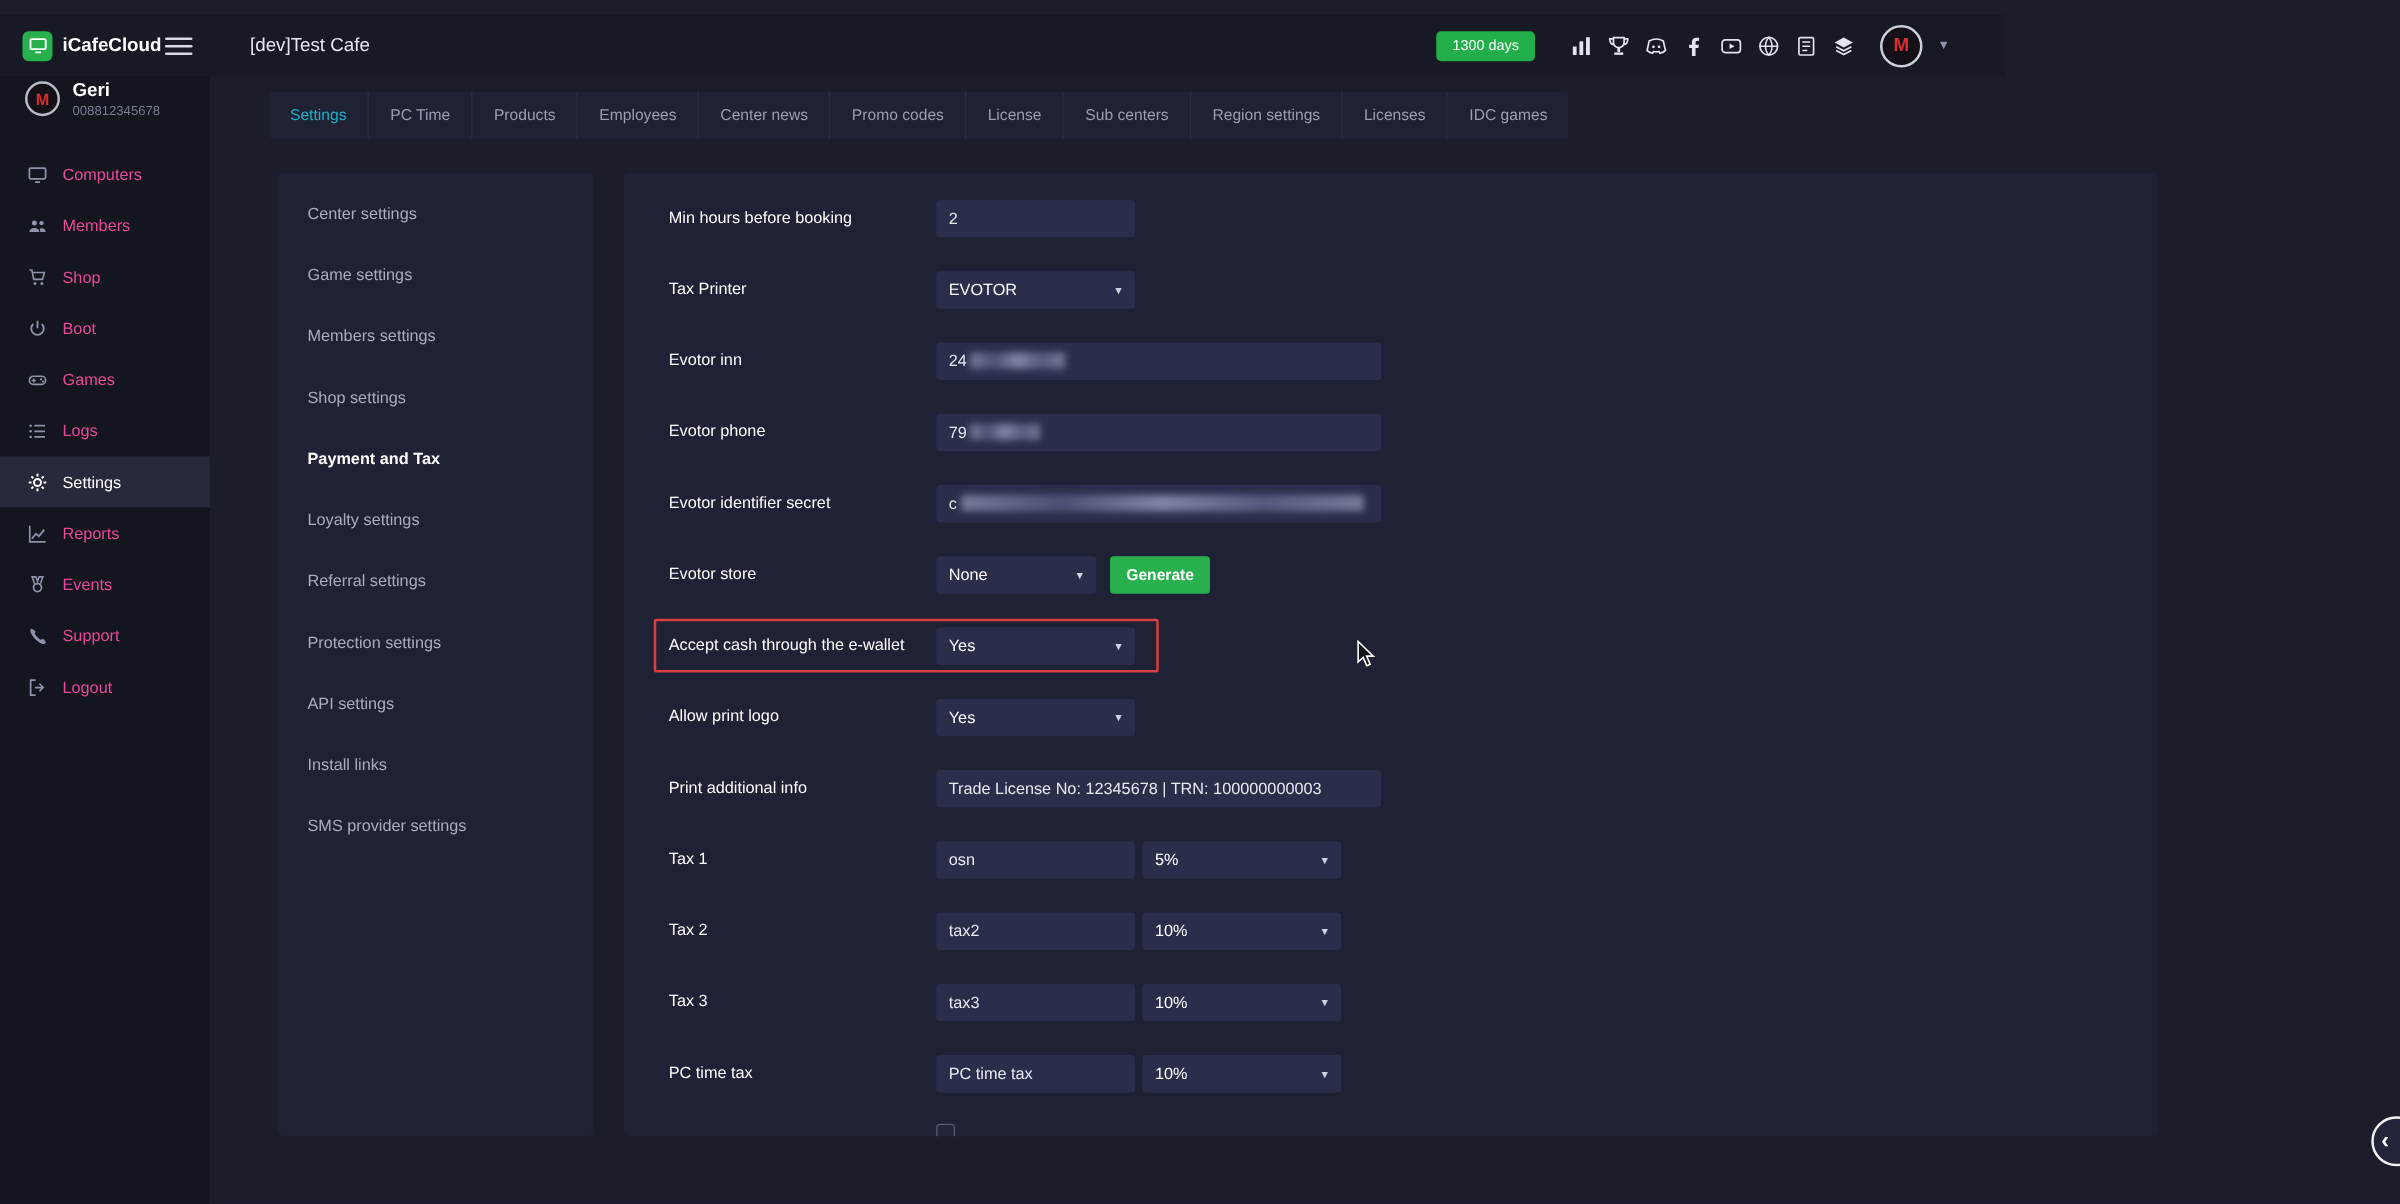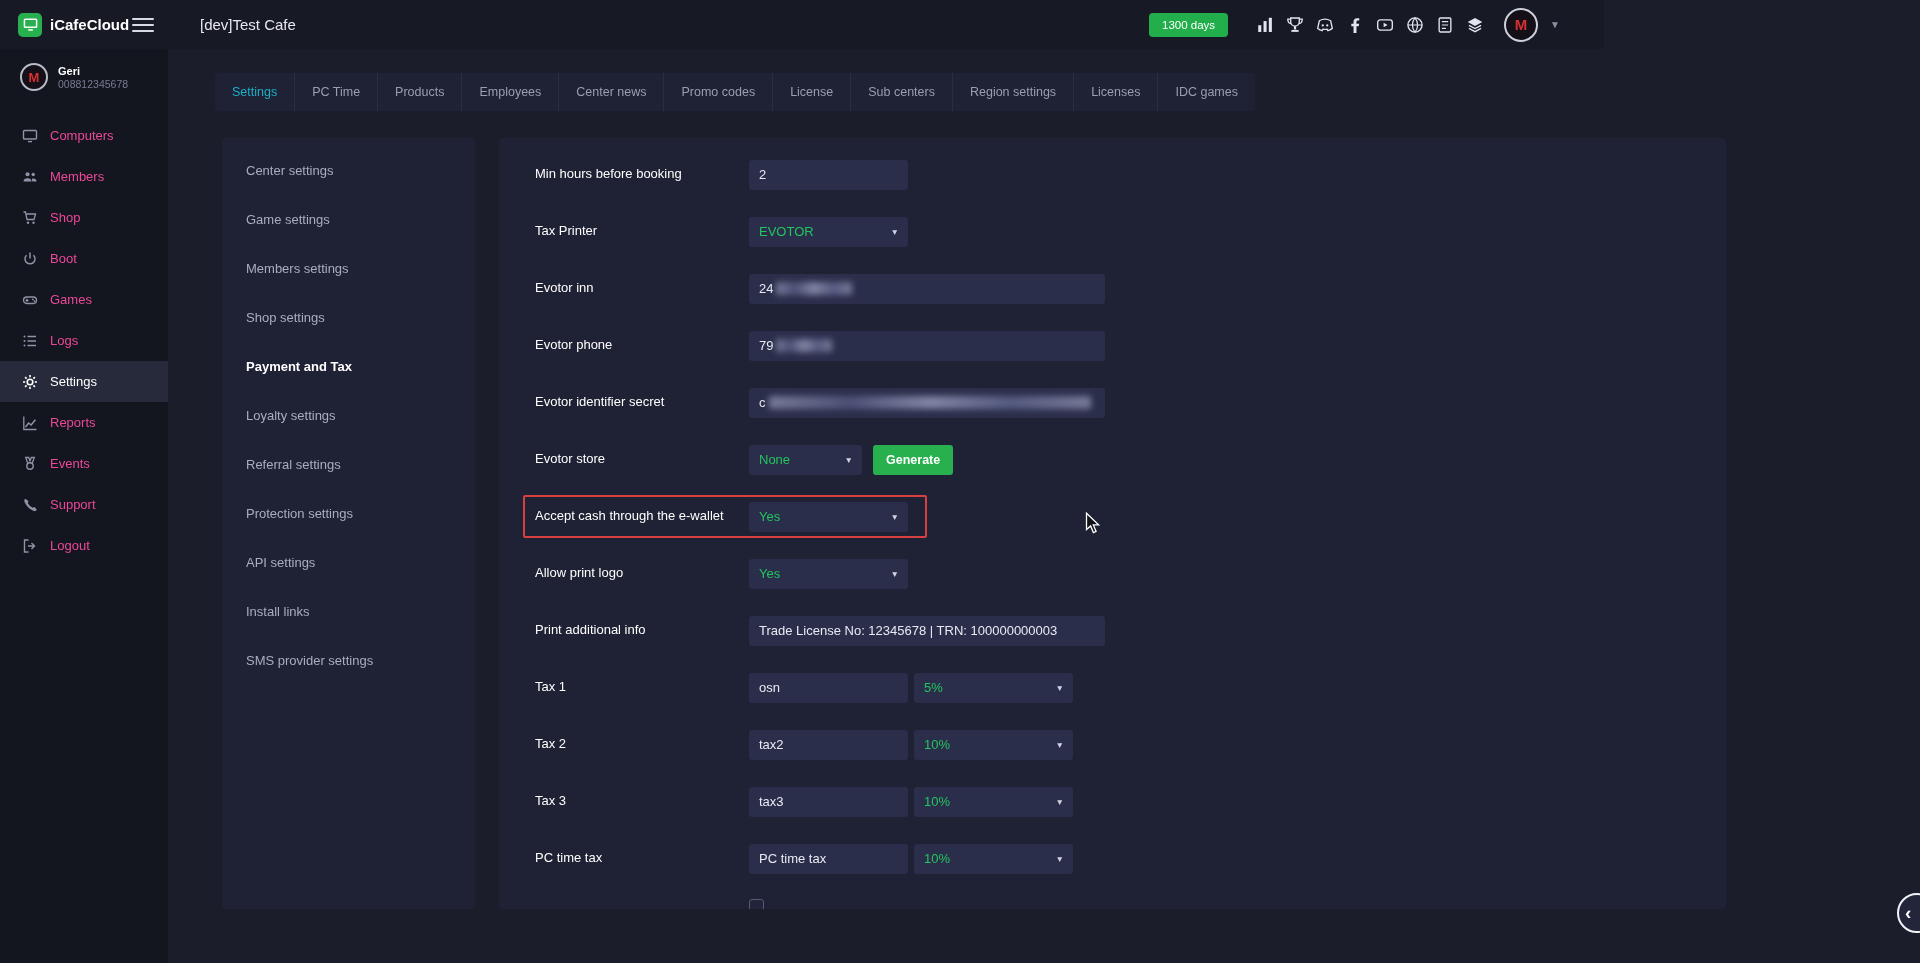--- a/index.html
+++ b/index.html
@@ -1,39 +1,39 @@
 <!DOCTYPE html>
 <html><head>
 <meta charset="utf-8">
 <style>
   *{box-sizing:border-box;margin:0;padding:0}
   html,body{width:1920px;height:963px}
   body{overflow:hidden;background:#1b1d2b;font-family:"Liberation Sans",sans-serif;color:#c3c6d4;position:relative}
 
   
-  .topbar{position:absolute;top:0;left:0;width:1604px;height:49px;background:#171924;display:flex;align-items:center;z-index:5}
+  .topbar{position:absolute;top:12px;left:0;width:1604px;height:49px;background:#171924;display:flex;align-items:center;z-index:5}
   .brand{display:flex;align-items:center;gap:8px;width:132px;padding-left:18px}
   .brand-logo{width:24px;height:24px;border-radius:5px;background:#27b04d;display:flex;align-items:center;justify-content:center;color:#fff;flex:none}
   .brand-logo svg{width:15px;height:15px;fill:currentColor}
   .brand-name{font-size:15px;font-weight:bold;color:#fff;white-space:nowrap}
   .hamburger{width:22px;height:18px;display:flex;flex-direction:column;justify-content:space-between;padding:2px 0;cursor:pointer}
   .hamburger i{display:block;height:2px;background:#d8dae4;border-radius:1px}
   .win-title{margin-left:46px;font-size:15px;color:#e8e9f0}
   .tb-right{margin-left:auto;display:flex;align-items:center;padding-right:44px;gap:12px}
   .days-badge{background:#22ae4b;color:#fff;font-size:11.5px;font-weight:normal;border-radius:4px;padding:6px 13px;margin-right:16px;cursor:pointer;white-space:nowrap}
   .tb-icon{width:18px;height:18px;color:#e3e5ee;cursor:pointer;flex:none}
   .tb-icon svg{width:18px;height:18px;fill:currentColor}
   .avatar{width:34px;height:34px;border-radius:50%;border:2px solid #ccd0dc;background:#150f17;display:flex;align-items:center;justify-content:center;font-weight:bold;color:#d63031;font-size:15px;margin-left:8px;cursor:pointer;flex:none}
   .tb-chev{color:#8c90a4;font-size:10px;cursor:pointer}
 
   
   .sidebar{position:absolute;top:49px;left:0;width:168px;height:914px;background:#13151f}
   .user{display:flex;align-items:center;gap:10px;padding:14px 0 10px 20px}
   .uavatar{width:28px;height:28px;border-radius:50%;border:2px solid #b8bcc9;background:#150f17;display:flex;align-items:center;justify-content:center;font-weight:bold;color:#d63031;font-size:13px;flex:none}
-  .uname{font-size:11px;color:#fff;font-weight:bold;line-height:1.35}
+  .uname{font-size:15px;color:#fff;font-weight:bold;line-height:1.35}
   .uid{font-size:10.5px;color:#787c92}
   .side-nav{margin-top:14px}
   .side-item{height:41px;display:flex;align-items:center;gap:12px;padding-left:22px;cursor:pointer;color:#ec4899;font-size:13px}
   .side-item .icn{color:#8f93a8}
   .side-item.active{background:#262a3a;color:#fff}
   .side-item.active .icn{color:#fff}
   .icn{width:16px;height:16px;display:inline-flex;flex:none}
   .icn svg{width:16px;height:16px;fill:currentColor}
 
   
@@ -46,27 +46,27 @@
   .card{background:#1f2134;border-radius:4px}
   .settings-nav{width:253px;height:771px;padding-top:8px}
   .snav-item{height:49px;display:flex;align-items:center;padding-left:24px;font-size:13px;color:#aaadbf;cursor:pointer}
   .snav-item.active{color:#fff;font-weight:bold}
   .form-card{width:1227px;height:771px;padding-top:8px;position:relative;overflow:hidden}
   .frow{height:57px;display:flex;align-items:center;padding-left:36px;position:relative}
   .flabel{width:214px;font-size:13px;color:#ffffff;padding-right:12px;line-height:1.3}
   .fcontrols{display:flex;align-items:center;gap:6px}
   .finput{background:#2b2e4b;border:none;border-radius:3px;height:30px;color:#e8eaf3;font-size:13px;padding:0 10px;font-family:inherit}
   input.finput{outline:none}
-  .w-short{width:159px}.w-long{width:356px}.w-xshort{width:113px}
+  .w-short{width:159px}.w-long{width:356px}.w-xshort{width:128px}
   .finput.masked{display:flex;align-items:center;gap:3px}
   .mprefix{font-size:13px;color:#e8eaf3}
   .blob{height:13px;border-radius:2px;background:linear-gradient(90deg,#7e83a0,#50547a 25%,#8a8fae 50%,#5a5f86 75%,#7e83a0);filter:blur(3px);opacity:.9}
   .blob-s{width:56px}.blob-m{width:76px}.blob-l{width:322px}
   .fselect{background:#2b2e4b;border-radius:3px;height:30px;display:flex;align-items:center;justify-content:space-between;padding:0 9px 0 10px;cursor:pointer}
-  .selval{font-size:13px;color:#22c55e;white-space:nowrap}
+  .selval{font-size:13px;color:#ffffff;white-space:nowrap}
   .chev{font-size:8.5px;color:#d0d3e2;margin-left:8px}
   .gbtn{background:#27b04d;border:none;color:#fff;font-weight:bold;font-size:12.5px;height:30px;padding:0 13px;border-radius:3px;margin-left:5px;cursor:pointer;font-family:inherit}
   .frow.hl .red-outline{position:absolute;left:24px;top:7px;width:404px;height:43px;border:2px solid #d84040;border-radius:2px;pointer-events:none}
   .partial-cb{margin:12px 0 0 250px;width:15px;height:15px;border:1.5px solid #565b7a;border-radius:3px;background:#22243a;cursor:pointer}
 
   
   .edge-widget{position:absolute;right:-17px;top:893px;width:40px;height:40px;border-radius:50%;background:#23263a;border:2.5px solid #f2f3f7;display:flex;align-items:center;padding-left:6px;color:#fff;font-size:19px;font-weight:bold;z-index:40;cursor:pointer}
   .cursor{position:absolute;left:1085px;top:512px;z-index:50;pointer-events:none}
 </style>
 </head>

